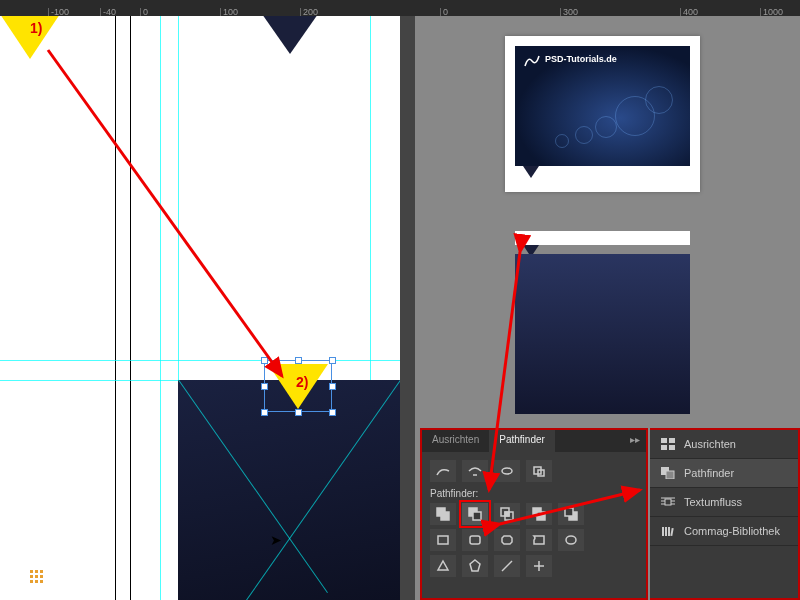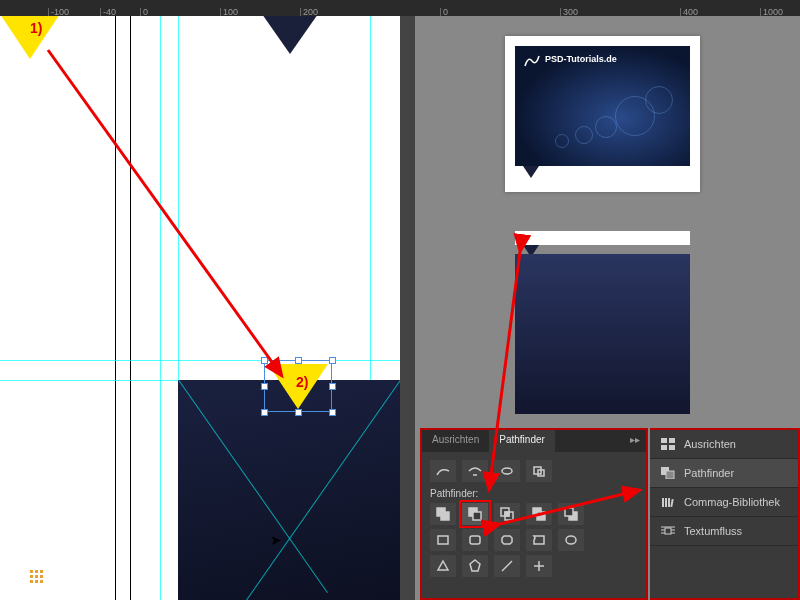--- a/index.html
+++ b/index.html
@@ -290,32 +290,32 @@
         <svg width="14" height="12">
           <rect x="0" y="0" width="8" height="8" fill="#ccc"></rect>
           <rect x="5" y="4" width="8" height="8" fill="#888" stroke="#ccc"></rect>
         </svg>
       </span>
     <span>Pathfinder</span>
   </div>
   <div class="side-item">
     <span class="ic">
         <svg width="14" height="12">
+          <line x1="0" y1="2" x2="14" y2="2" stroke="#ccc"></line>
+          <line x1="0" y1="5" x2="14" y2="5" stroke="#ccc"></line>
+          <line x1="0" y1="8" x2="14" y2="8" stroke="#ccc"></line>
+          <rect x="4" y="3" width="6" height="6" fill="#3a3a3a" stroke="#ccc"></rect>
+        </svg>
+      </span>
+    <span>Textumfluss</span>
+  </div>
+  <div class="side-item">
+    <span class="ic">
+        <svg width="14" height="12">
           <rect x="1" y="2" width="2" height="9" fill="#ccc"></rect>
           <rect x="4" y="2" width="2" height="9" fill="#ccc"></rect>
           <rect x="7" y="2" width="2" height="9" fill="#ccc"></rect>
           <rect x="10" y="3" width="2" height="8" fill="#ccc" transform="rotate(10 11 7)"></rect>
         </svg>
       </span>
     <span>Commag-Bibliothek</span>
   </div>
-  <div class="side-item">
-    <span class="ic">
-        <svg width="14" height="12">
-          <line x1="0" y1="2" x2="14" y2="2" stroke="#ccc"></line>
-          <line x1="0" y1="5" x2="14" y2="5" stroke="#ccc"></line>
-          <line x1="0" y1="8" x2="14" y2="8" stroke="#ccc"></line>
-          <rect x="4" y="3" width="6" height="6" fill="#3a3a3a" stroke="#ccc"></rect>
-        </svg>
-      </span>
-    <span>Textumfluss</span>
-  </div>
 </div>
 
 </body></html>

